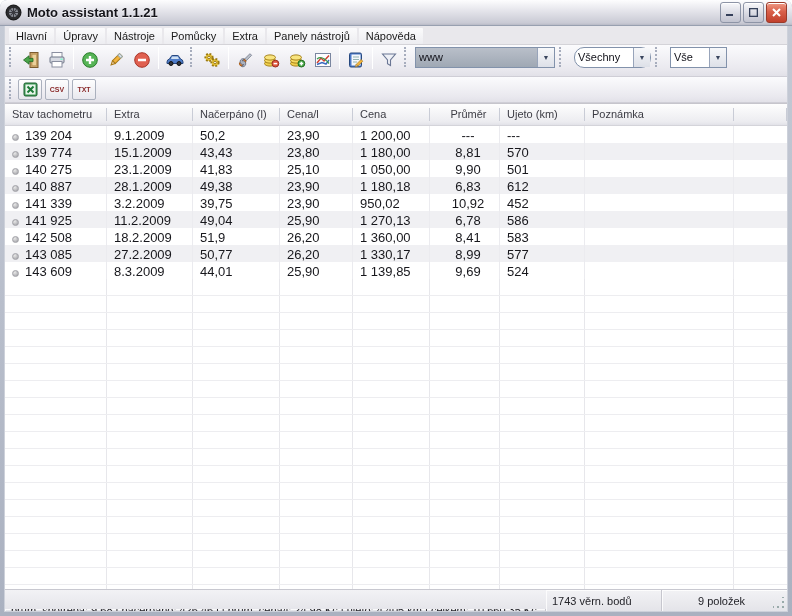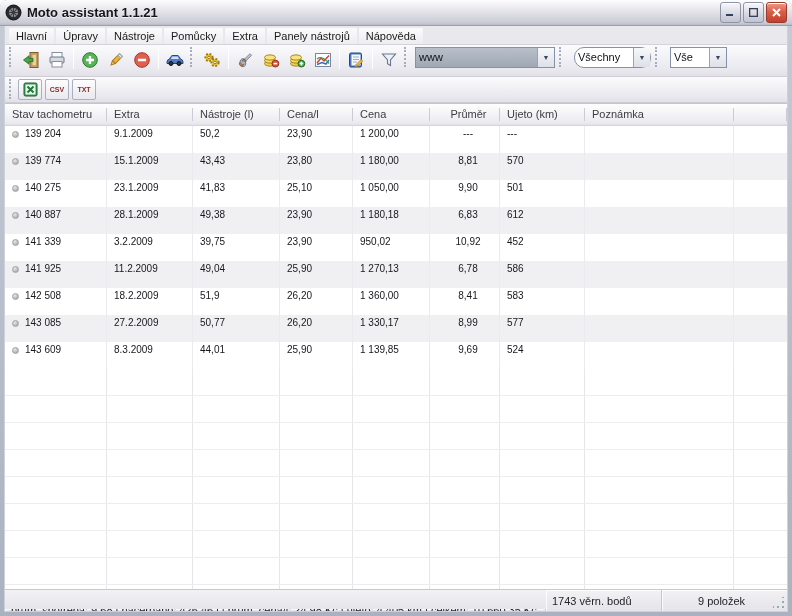--- a/index.html
+++ b/index.html
@@ -48,21 +48,21 @@
   .combo .arrow span{ font-size:7px; color:#3a465e; line-height:1;}
   .combo.c-search{ width:140px; }
   .combo.c-vehicle{ width:77px; margin-left:6px;border-radius:10px;}
   .combo.c-range{ width:57px; margin-left:6px;}
   
   .table-area{ flex:1; min-height:0; background:#fff; border-top:1px solid #c6c5cc; display:flex; flex-direction:column; overflow:hidden; }
   .thead{ height:22px; flex:0 0 22px; display:flex; background:linear-gradient(#fefefe,#ececf0 85%,#e2e2e8); border-bottom:1px solid #d4d4da; font-size:11px; color:#3c3c44;}
   .th{ padding:4px 0 0 7px; position:relative; white-space:nowrap; overflow:hidden;}
   .th::after{ content:""; position:absolute; right:0; top:4px; bottom:4px; width:1px; background:#c9ccd6;}
   .tbody{ flex:1; overflow:hidden; }
-  .trow{ height:27px; display:flex; font-size:10px; color:#17171c; }
+  .trow{ height:17px; display:flex; font-size:13px; color:#17171c; }
   .trow.striped{ background:#f0f0f3; }
   .trow .td{ padding:2px 0 0 7px; white-space:nowrap; overflow:hidden; border-right:1px solid #ebebef;}
   .trow.empty{ border-bottom:1px solid #ededf0; }
   .trow.empty .td{ border-right:1px solid #e7e7eb; }
   .bullet{ display:inline-block; width:7px; height:7px; border-radius:50%; background:radial-gradient(circle at 35% 30%, #e8e8e8, #b2b2b6 70%, #9a9aa0); border:1px solid #a2a2a8; margin-right:6px; vertical-align:-1px;}
   .c0{width:102px;} .c1{width:86px;} .c2{width:87px;} .c3{width:73px;} .c4{width:77px;}
   .c5{width:70px;text-align:center;} .c6{width:85px;} .c7{width:149px;} .c8{flex:1; border-right:none !important;}
   
   .statusbar{ height:22px; flex:0 0 22px; display:flex; background:linear-gradient(#f2f2f5,#e4e4e9); border-top:1px solid #c8c8d0; font-size:11px; color:#24242a; }
   .spanel{ display:flex; align-items:center; padding:0 6px; border-right:1px solid #c6c6ce; box-shadow:inset 1px 1px 0 rgba(255,255,255,.8); white-space:nowrap; overflow:hidden;}
@@ -320,21 +320,21 @@
         </span>
       <span class="tbtn">
           <span class="ft-label">TXT</span>
         </span>
     </div>
 
     <div class="table-area">
       <div class="thead">
         <span class="th c0">Stav tachometru</span>
         <span class="th c1">Extra</span>
-        <span class="th c2">Nástroje (l)</span>
+        <span class="th c2">Načerpáno (l)</span>
         <span class="th c3">Cena/l</span>
         <span class="th c4">Cena</span>
         <span class="th c5">Průměr</span>
         <span class="th c6">Ujeto (km)</span>
         <span class="th c7">Poznámka</span>
         <span class="th c8"></span>
       </div>
       <div class="tbody" id="tbody">
           <div class="trow">
             <span class="td c0"><span class="bullet"></span>139 204</span>

